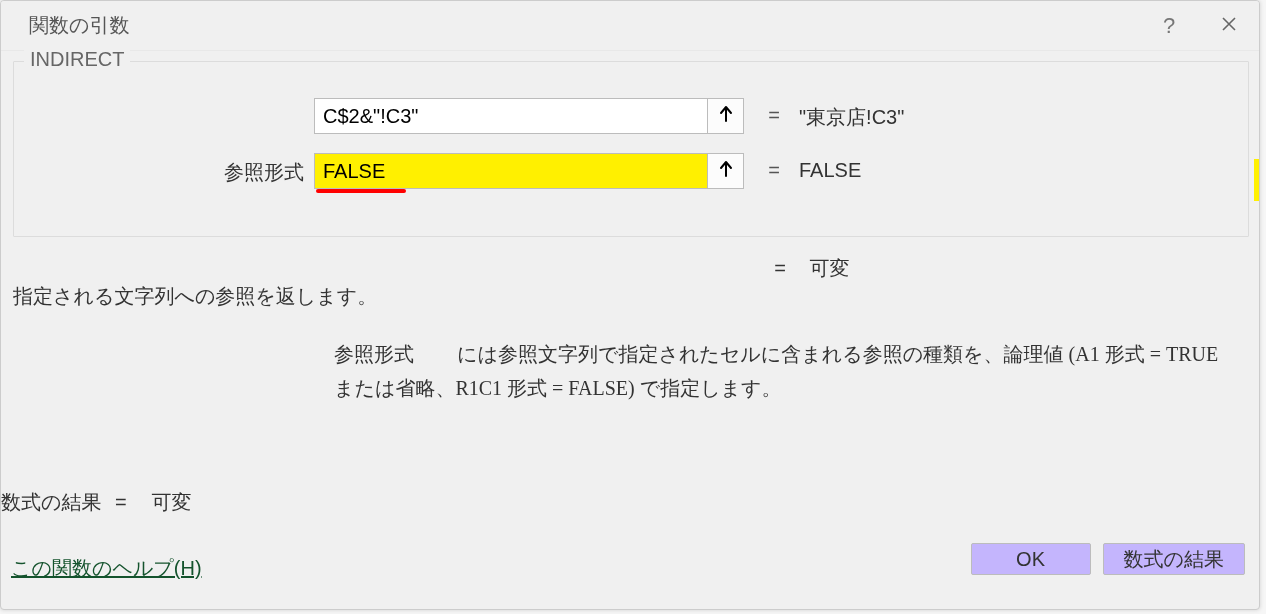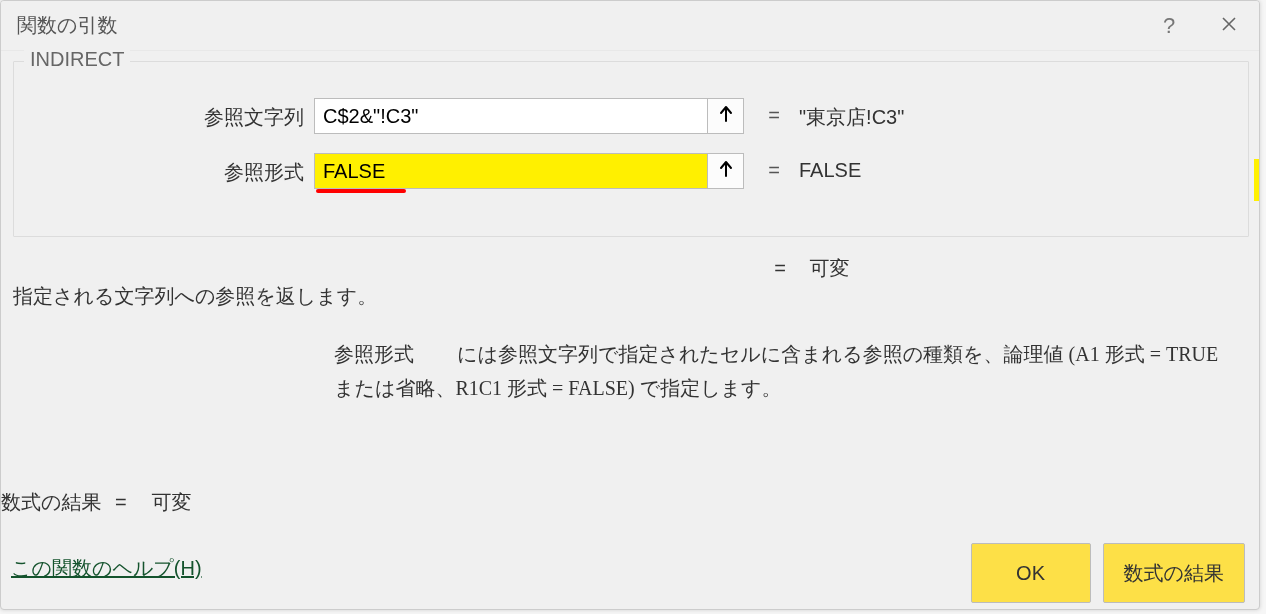--- a/index.html
+++ b/index.html
@@ -26,20 +26,21 @@
     align-items: center;
     height: 50px;
     padding: 0 0 0 16px;
     background: #f0f0f0;
     border-bottom: 1px solid rgba(0,0,0,0.03);
   }
   .titlebar .title {
     flex: 1;
     font-size: 20px;
     color: #555;
+    margin-left: 12px;
   }
   .titlebtn {
     width: 60px; height: 50px;
     display: flex; align-items: center; justify-content: center;
     color: #666;
     cursor: pointer;
   }
   .titlebtn svg { width: 16px; height: 16px; }
 
   .group {
@@ -175,23 +176,23 @@
 
   .buttons {
     position: absolute;
     right: 14px;
     top: 542px;
     display: flex;
     gap: 12px;
   }
   .btn {
     min-width: 120px;
-    height: 60px;
+    height: 32px;
     padding: 0 20px;
-    background: #fde047;
+    background: #c4b5fd;
     border: 1px solid #bcbcbc;
     border-radius: 2px;
     font-size: 20px;
     color: #333;
     display: flex; align-items: center; justify-content: center;
     cursor: pointer;
     font-family: inherit;
   }
 
   .edge-highlight {
@@ -219,23 +220,20 @@
             <path d="M2 2 L14 14 M14 2 L2 14" stroke="#666" stroke-width="1.6" fill="none"></path>
           </svg>
       </span>
     </div>
   </div>
 
   <div class="group">
     <div class="group-legend">INDIRECT</div>
 
     <div class="param-row row1" style="left:0;right:0;">
-      <div class="lbl-col">
-        <span class="param-label" style="position:absolute;right:0;top:8px;">参照文字列</span>
-      </div>
       <div class="param-inputwrap">
         <input class="param-input" value="C$2&amp;&quot;!C3&quot;" style="">
         <div class="refedit-btn">
           <span>
             <svg viewBox="0 0 16 18">
                 <path d="M8 16 V3 M3 8 L8 2 L13 8" stroke="#000" stroke-width="2" fill="none" stroke-linecap="round" stroke-linejoin="round"></path>
               </svg>
           </span>
         </div>
       </div>

